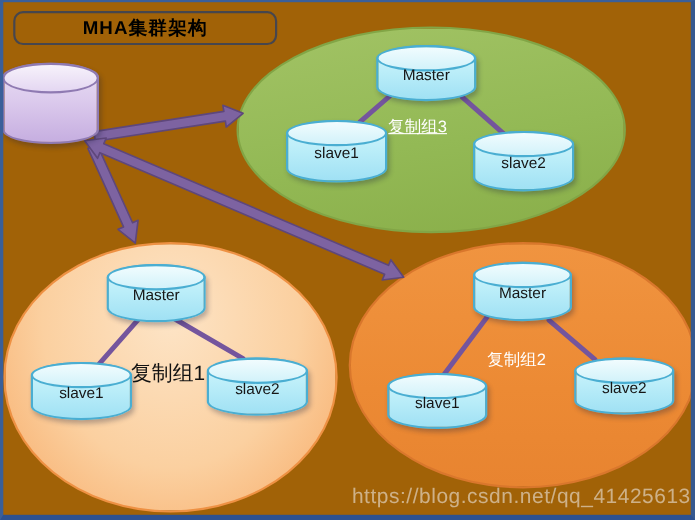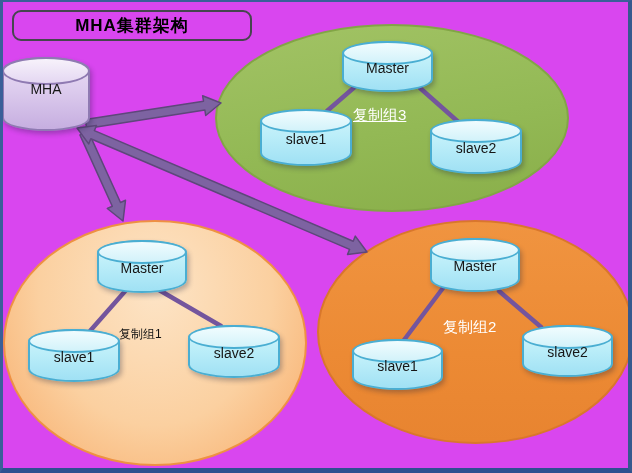--- a/index.html
+++ b/index.html
@@ -1,18 +1,18 @@
 <!DOCTYPE html>
 <html><head>
 <meta charset="utf-8">
 <style>
   html,body{margin:0;padding:0;background:#222;}
   #canvas{
     position:relative;width:632px;height:473px;overflow:hidden;
-    background:#d946ef;
+    background:#a16207;
     font-family:"Liberation Sans","DejaVu Sans",sans-serif;
   }
   
   #frame{
     position:absolute;inset:0;z-index:9;pointer-events:none;
     border-left:3px solid #3a5f99;border-top:2px solid #3a5f99;
     border-right:4px solid #36598f;border-bottom:5px solid #2d5190;
   }
   
   #title-box{
@@ -69,21 +69,21 @@
   #g3-slave2{left:430px;top:119px;width:92px;height:55px;}
   #g1-master{left:97px;top:240px;width:90px;height:53px;}
   #g1-slave1{left:28px;top:329px;width:92px;height:53px;}
   #g1-slave2{left:188px;top:325px;width:92px;height:53px;}
   #g2-master{left:430px;top:238px;width:90px;height:54px;}
   #g2-slave1{left:352px;top:339px;width:91px;height:51px;}
   #g2-slave2{left:522px;top:325px;width:91px;height:52px;}
   
   .grp-label{position:absolute;z-index:3;font-size:15px;}
   #g3-label{left:353px;top:106px;color:#fff;text-decoration:underline;}
-  #g1-label{left:119px;top:326px;color:#121212;font-size:12px;}
+  #g1-label{left:119px;top:326px;color:#121212;font-size:19px;}
   #g2-label{left:443px;top:318px;color:#fff;text-align:right;}
   
   #watermark{
     position:absolute;right:4px;bottom:10px;z-index:6;
     font-size:19px;color:rgba(248,249,255,0.52);letter-spacing:0.5px;
   }
 </style>
 </head>
 <body>
 
@@ -111,21 +111,20 @@
     </g>
 
     <g fill="#7d63a1" stroke="#5e477b" stroke-width="1.5" stroke-linejoin="round">
       <polygon points="86.7,128.4 204.9,110.1 205.7,115.5 221,103 202.6,95.7 203.5,101.2 85.3,119.6"></polygon>
       <polygon points="79.9,134.9 112.3,206.3 107.3,208.5 123,221 125.5,200.3 120.5,202.5 88.1,131.1"></polygon>
       <polygon points="77,128 88.7,143.9 90.8,138.8 349.6,249.4 347.5,254.5 367,252 355.3,236.1 353.2,241.2 94.4,130.6 96.5,125.5"></polygon>
     </g>
   </svg>
 
   <div id="mgr-cyl" class="cyl lavender">
-    <span class="l1">MHA</span>
   </div>
 
   <div id="g3-master" class="cyl">
     <span class="lbl">Master</span>
   </div>
   <div id="g3-slave1" class="cyl">
     <span class="lbl">slave1</span>
   </div>
   <div id="g3-slave2" class="cyl">
     <span class="lbl">slave2</span>
@@ -147,13 +146,14 @@
     <span class="lbl">Master</span>
   </div>
   <div id="g2-slave1" class="cyl">
     <span class="lbl">slave1</span>
   </div>
   <div id="g2-slave2" class="cyl">
     <span class="lbl">slave2</span>
   </div>
   <span id="g2-label" class="grp-label">复制组2</span>
 
+  <div id="watermark">https://blog.csdn.net/qq_41425613</div>
 </div>
 
 </body></html>

